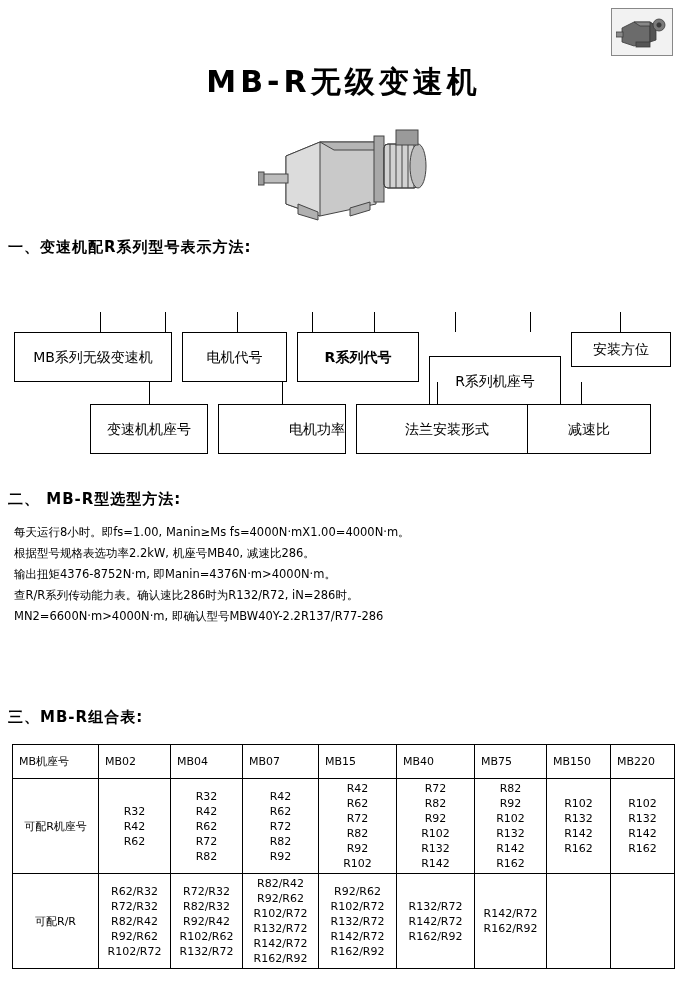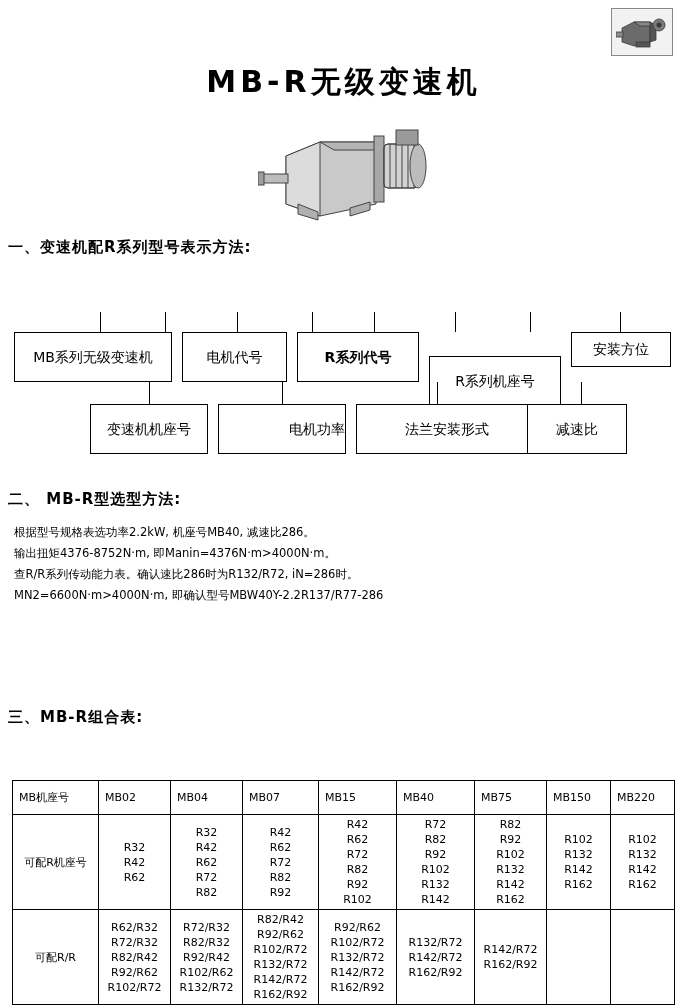--- a/index.html
+++ b/index.html
@@ -98,21 +98,20 @@
   .para-block div { white-space: nowrap; }
 
   
   .tbl {
     position: absolute;
     top: 744px; left: 12px;
     width: 663px;
     border-collapse: collapse;
     font-size: 11px;
     font-family: "DejaVu Sans", sans-serif;
-    margin-top: 36px;
   }
   .tbl td, .tbl th {
     border: 1px solid #000;
     text-align: center;
     vertical-align: middle;
     padding: 2px 2px;
     font-weight: normal;
   }
   .tbl thead td { height: 34px; text-align: left; padding-left: 6px; }
   .tbl thead td.hdr-left { text-align: left; }
@@ -200,32 +199,33 @@
 
   <div class="lbox" style="left:90px;  top:404px; width:118px; height:50px;">
       <span>变速机机座号</span>
     </div>
   <div class="lbox" style="left:218px; top:404px; width:128px; height:50px;justify-content:flex-end;">
       <span>电机功率</span>
     </div>
   <div class="lbox" style="left:356px; top:404px; width:182px; height:50px;">
       <span>法兰安装形式</span>
     </div>
-  <div class="lbox" style="left:527px; top:404px; width:100px; height:50px;">
+  <div class="lbox" style="left:527px; top:404px; width:124px; height:50px;">
       <span>减速比</span>
     </div>
 
   <div class="vline" style="left:149px; top:382px; height:22px;"></div>
   <div class="vline" style="left:282px; top:382px; height:22px;"></div>
   <div class="vline" style="left:437px; top:382px; height:22px;"></div>
   <div class="vline" style="left:581px; top:382px; height:22px;"></div>
 
   <div class="sec-heading" id="sec2">二、 MB-R型选型方法:</div>
 
   <div class="para-block">
+    <div>每天运行8小时。即fs=1.00, Manin≥Ms fs=4000N·mX1.00=4000N·m。</div>
     <div>根据型号规格表选功率2.2kW, 机座号MB40, 减速比286。</div>
     <div>输出扭矩4376-8752N·m, 即Manin=4376N·m&gt;4000N·m。</div>
     <div>查R/R系列传动能力表。确认速比286时为R132/R72, iN=286时。</div>
     <div>MN2=6600N·m&gt;4000N·m, 即确认型号MBW40Y-2.2R137/R77-286</div>
   </div>
 
   <div class="sec-heading" id="sec3">三、MB-R组合表:</div>
 
   <table class="tbl">
     <thead>

